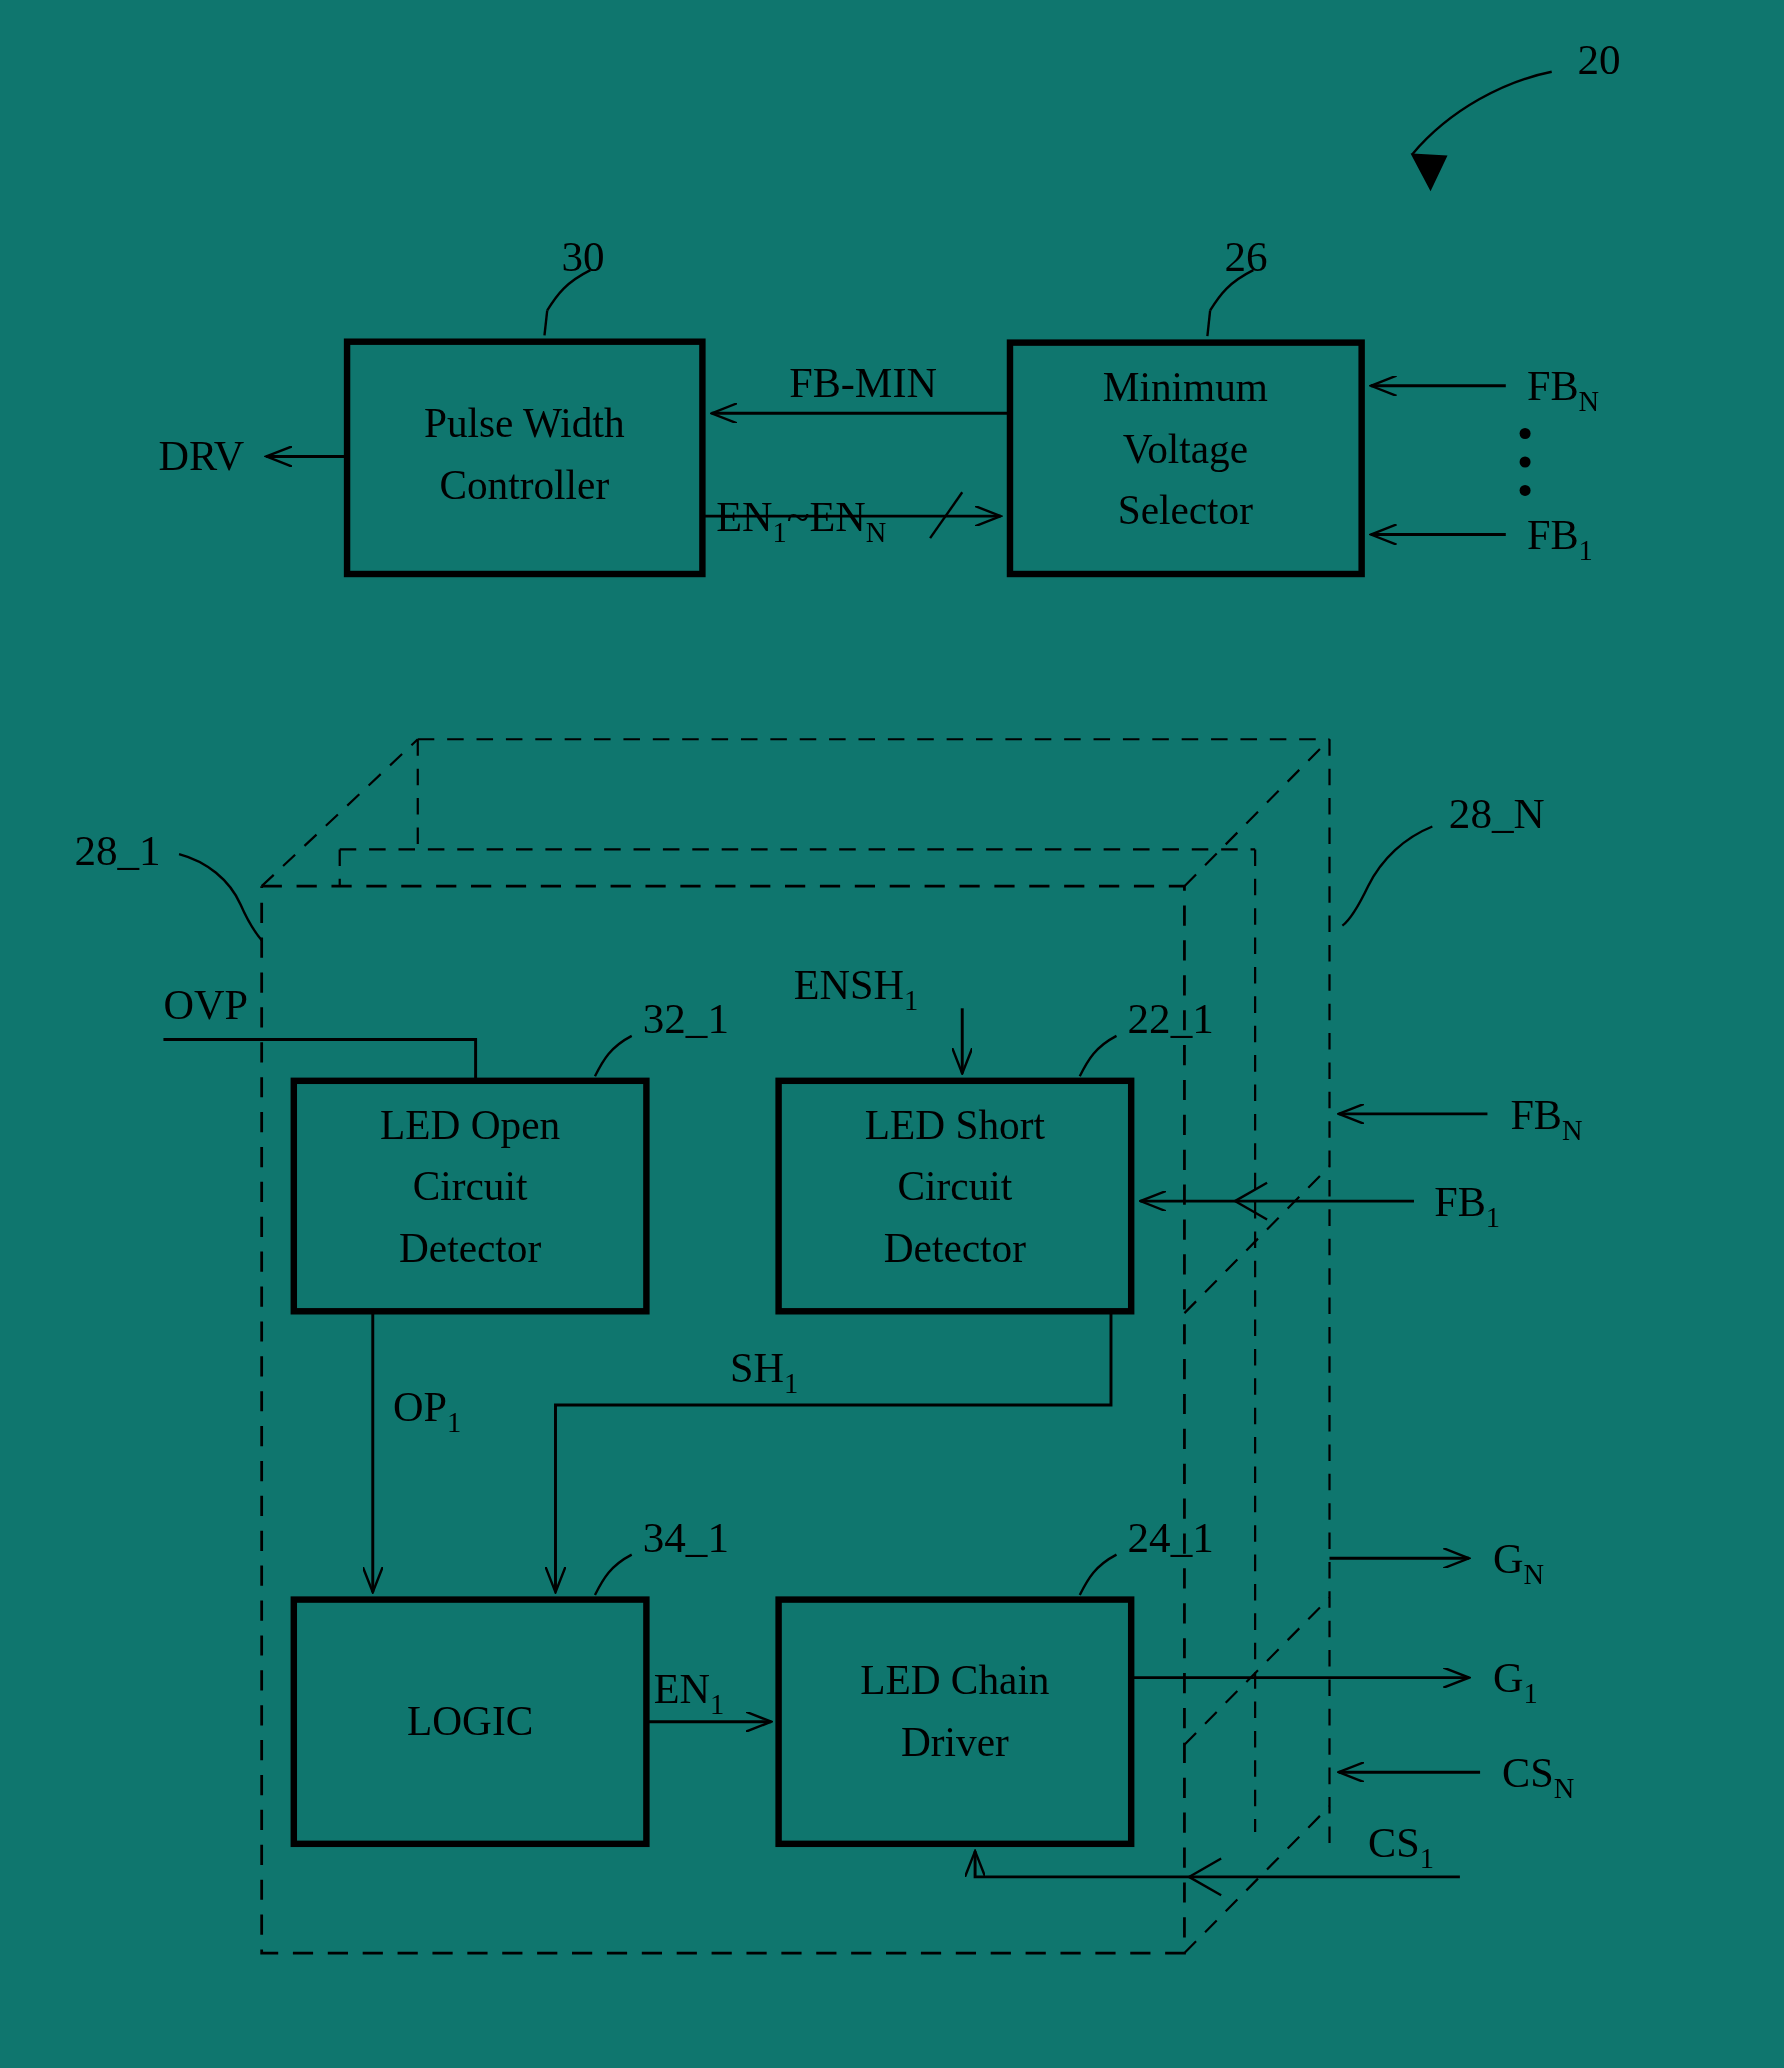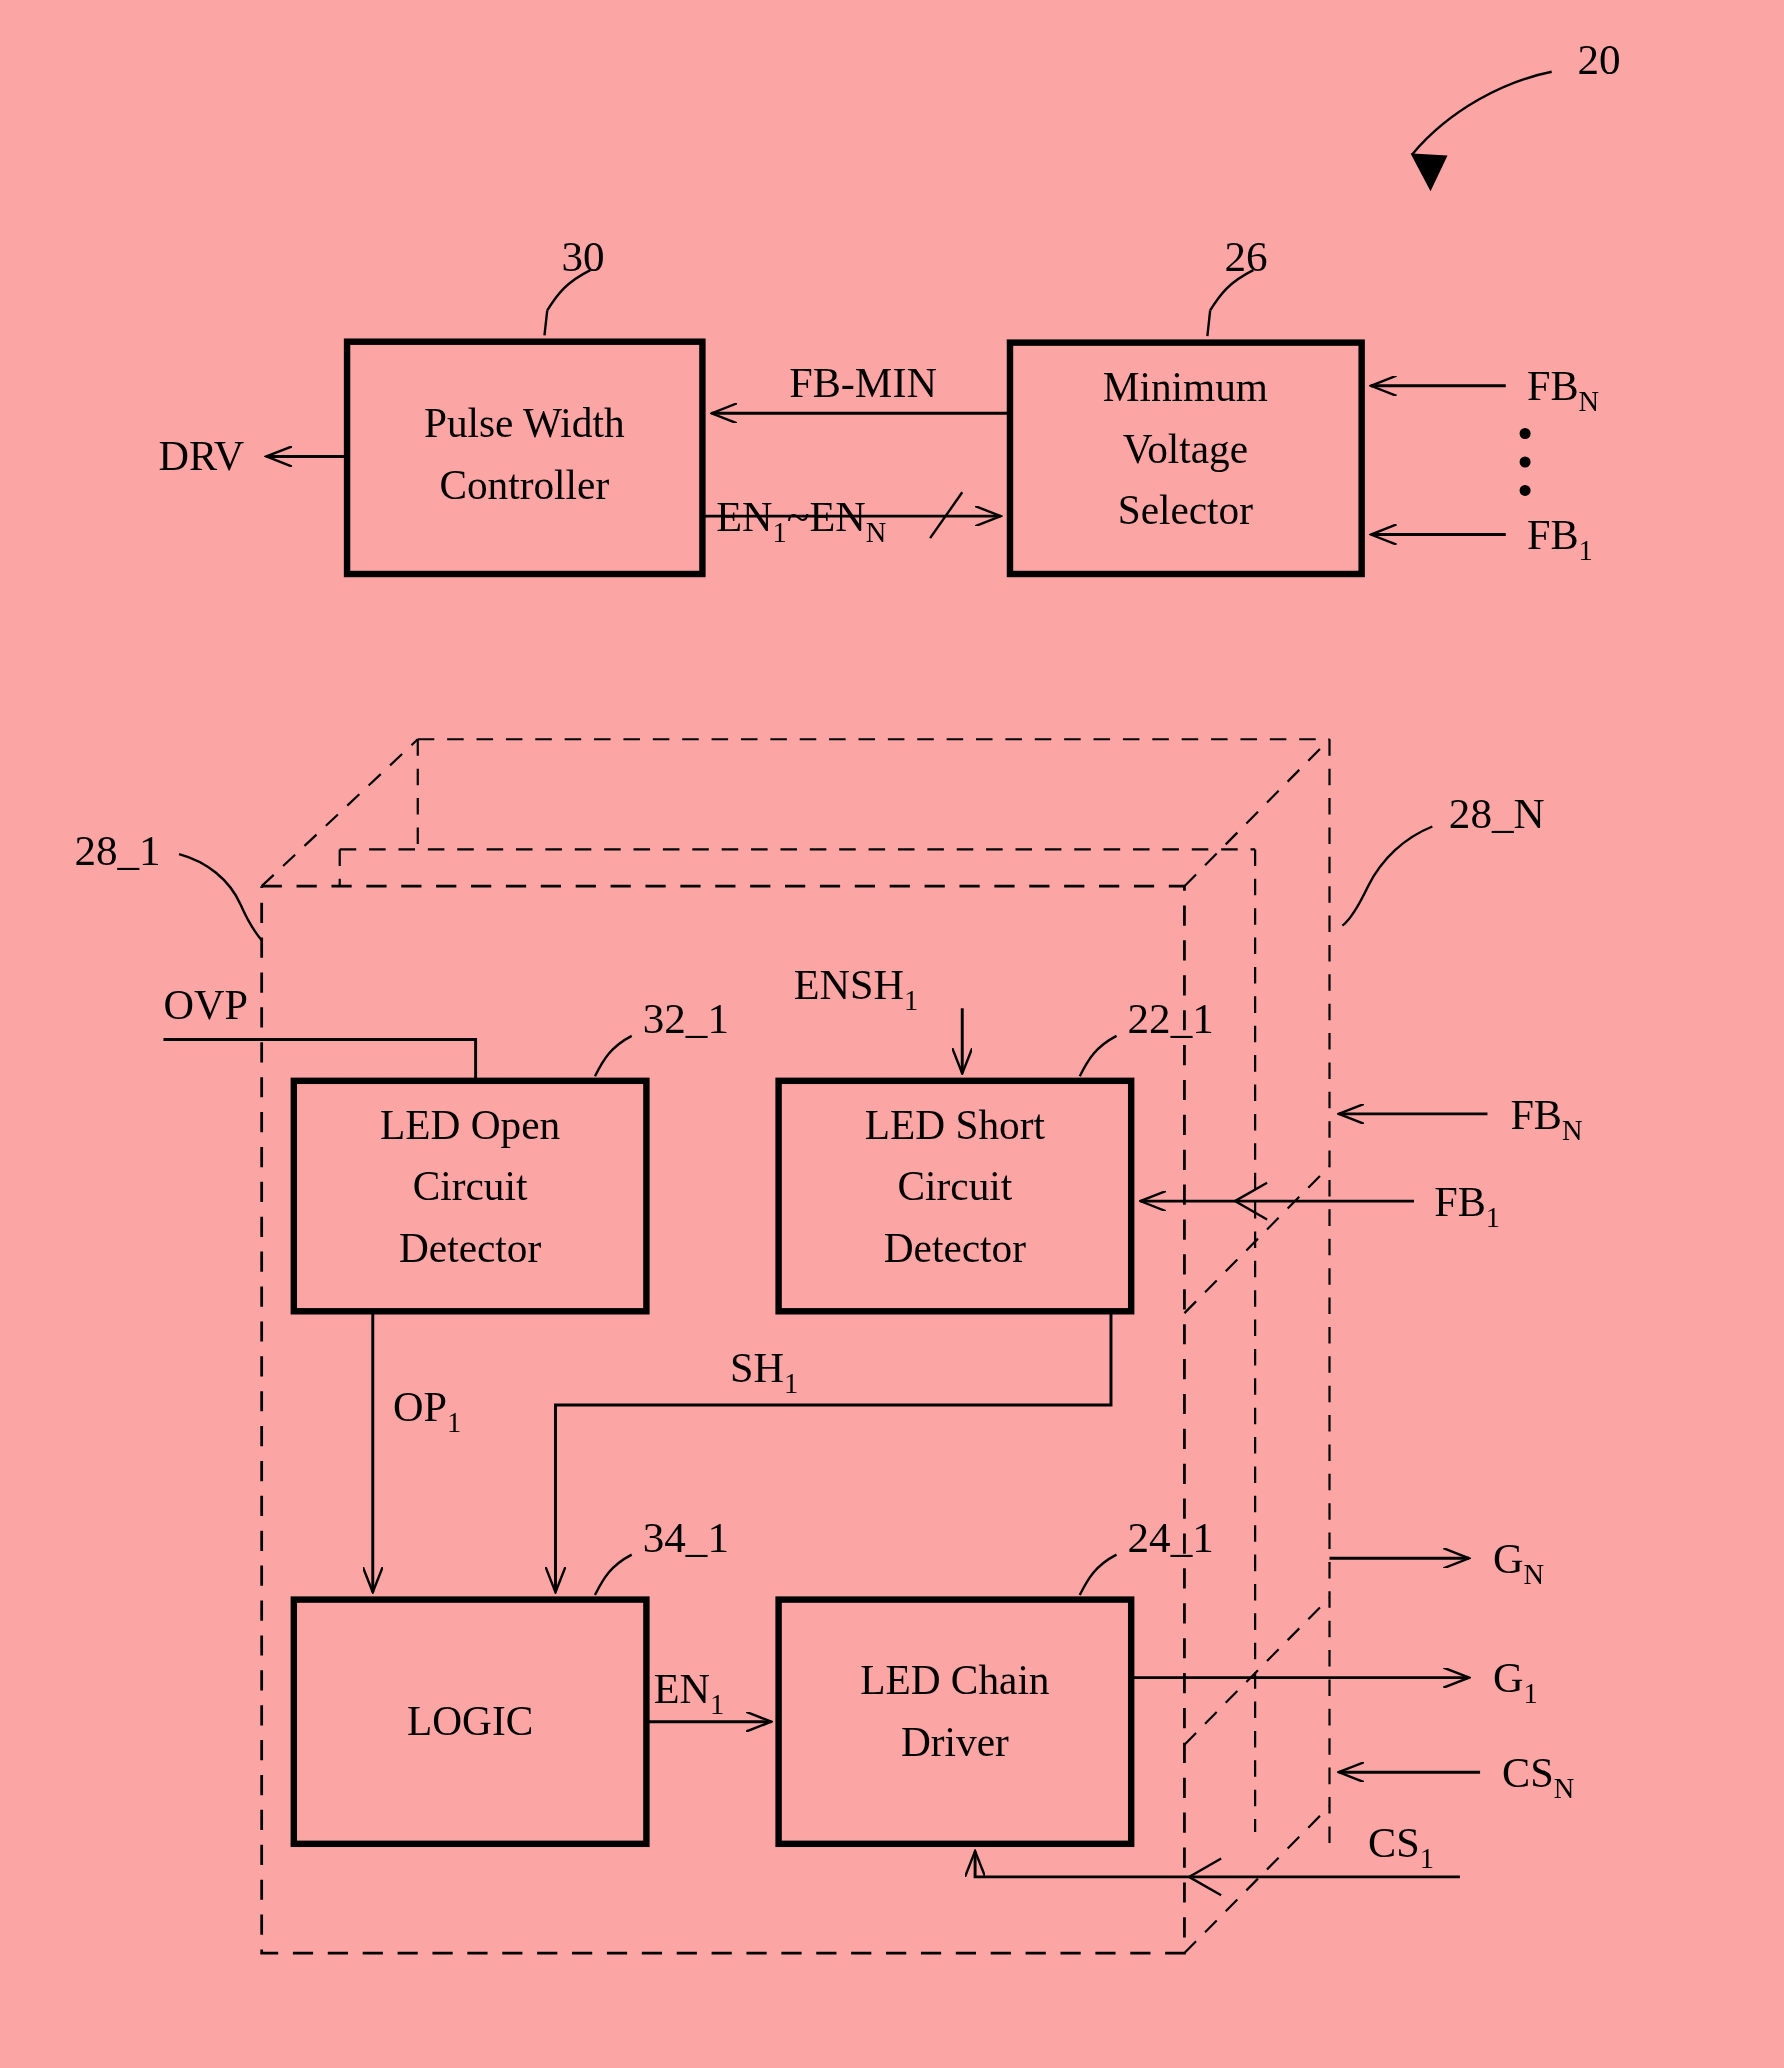--- a/index.html
+++ b/index.html
@@ -1,17 +1,17 @@
 <!DOCTYPE html>
 <html style="font-size:14.7px"><head>
 <meta charset="utf-8">
 <style>
   html,body{margin:0;padding:0;background:#ffffff;}
   body{width:1784px;height:2068px;font-family:"Liberation Serif",serif;overflow:hidden;}
-  #stage{position:relative;width:1784px;height:2068px;background:#fca5a5;}
+  #stage{position:relative;width:1784px;height:2068px;background:#0f766e;}
   svg{position:absolute;left:0;top:0;width:1784px;height:2068px;}
   .blk{fill:none;stroke:#000;stroke-width:7;}
   .wire{fill:none;stroke:#000;stroke-width:3.2;}
   .lead{fill:none;stroke:#000;stroke-width:2.6;}
   .dash{fill:none;stroke:#000;stroke-width:3.0;stroke-dasharray:22 16;}
   .dashthin{fill:none;stroke:#000;stroke-width:2.4;stroke-dasharray:18 14;}
   .txt{font-family:"Liberation Serif",serif;fill:#000;}
   .boxlabel{font-size:45px;}
   .sig{font-size:46px;}
   .sub{font-size:31px;}

